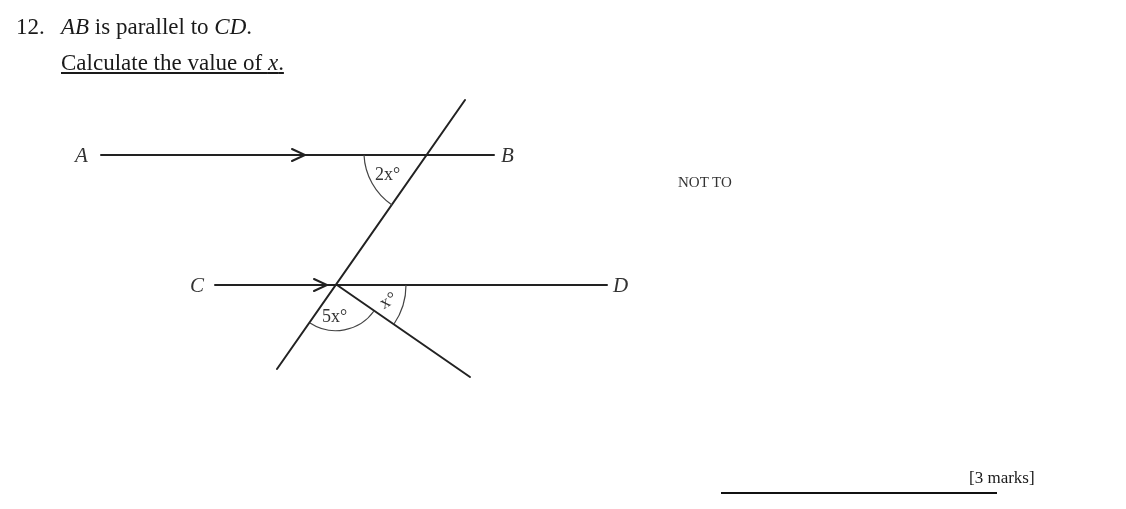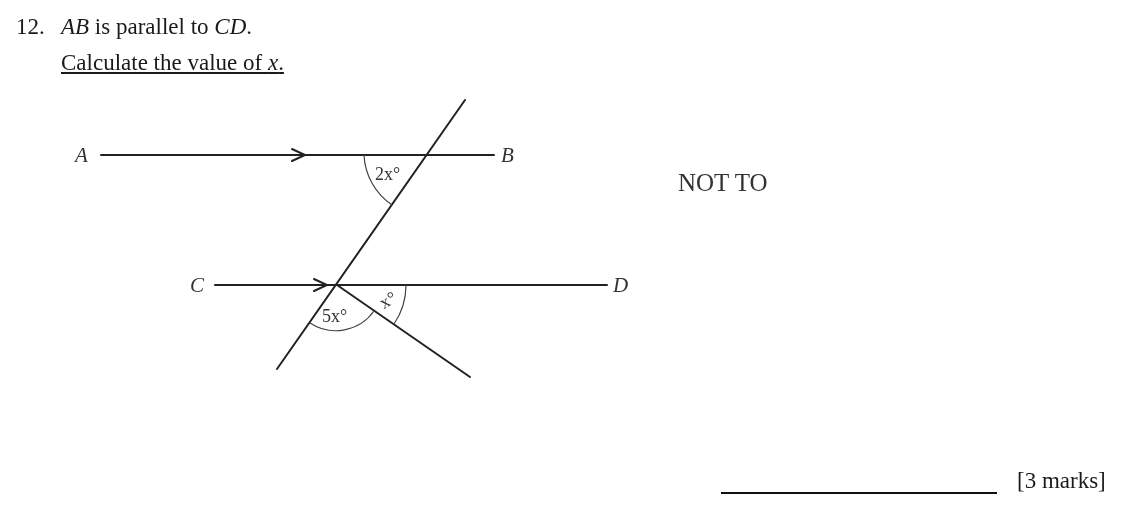--- a/index.html
+++ b/index.html
@@ -3,23 +3,23 @@
 <meta charset="utf-8">
 <style>
   html, body { margin:0; padding:0; background:#ffffff; }
   body { width:1126px; height:509px; position:relative; overflow:hidden; font-family:"Liberation Serif","DejaVu Serif",serif; color:#1a1a1a; }
   .qnum { position:absolute; left:16px; top:14px; font-size:23px;text-align:right; }
   .line1 { position:absolute; left:61px; top:14px; font-size:23px; }
   .line2 { position:absolute; left:61px; top:50px; font-size:23px;text-decoration:underline; }
   .it { font-style:italic;text-align:right; }
   .diagram { position:absolute; left:0; top:0; }
   .figtext { font-family:"Liberation Serif","DejaVu Serif",serif; fill:#333; }
-  .note { position:absolute; left:678px; top:167px; font-size:25px; line-height:31px; color:#333; }
+  .note { position:absolute; left:678px; top:167px; font-size:15px; line-height:31px; color:#333; }
   .answer-line { position:absolute; left:721px; top:492px; width:276px; height:0; border-top:2px solid #111; }
-  .marks { position:absolute; left:1017px; top:468px; font-size:23px;text-align:right; }
+  .marks { position:absolute; left:969px; top:468px; font-size:17px;text-align:right; }
 </style>
 </head>
 <body>
 
 <div class="qnum">12.</div>
 <div class="line1"><span class="it">AB</span><span> is parallel to </span><span class="it">CD</span><span>.</span></div>
 <div class="line2"><span>Calculate the value of </span><span class="it">x</span><span>.</span></div>
 
 <svg class="diagram" width="1126" height="509" viewBox="0 0 1126 509">
   <g stroke="#222" stroke-width="2" fill="none" stroke-linecap="round">

